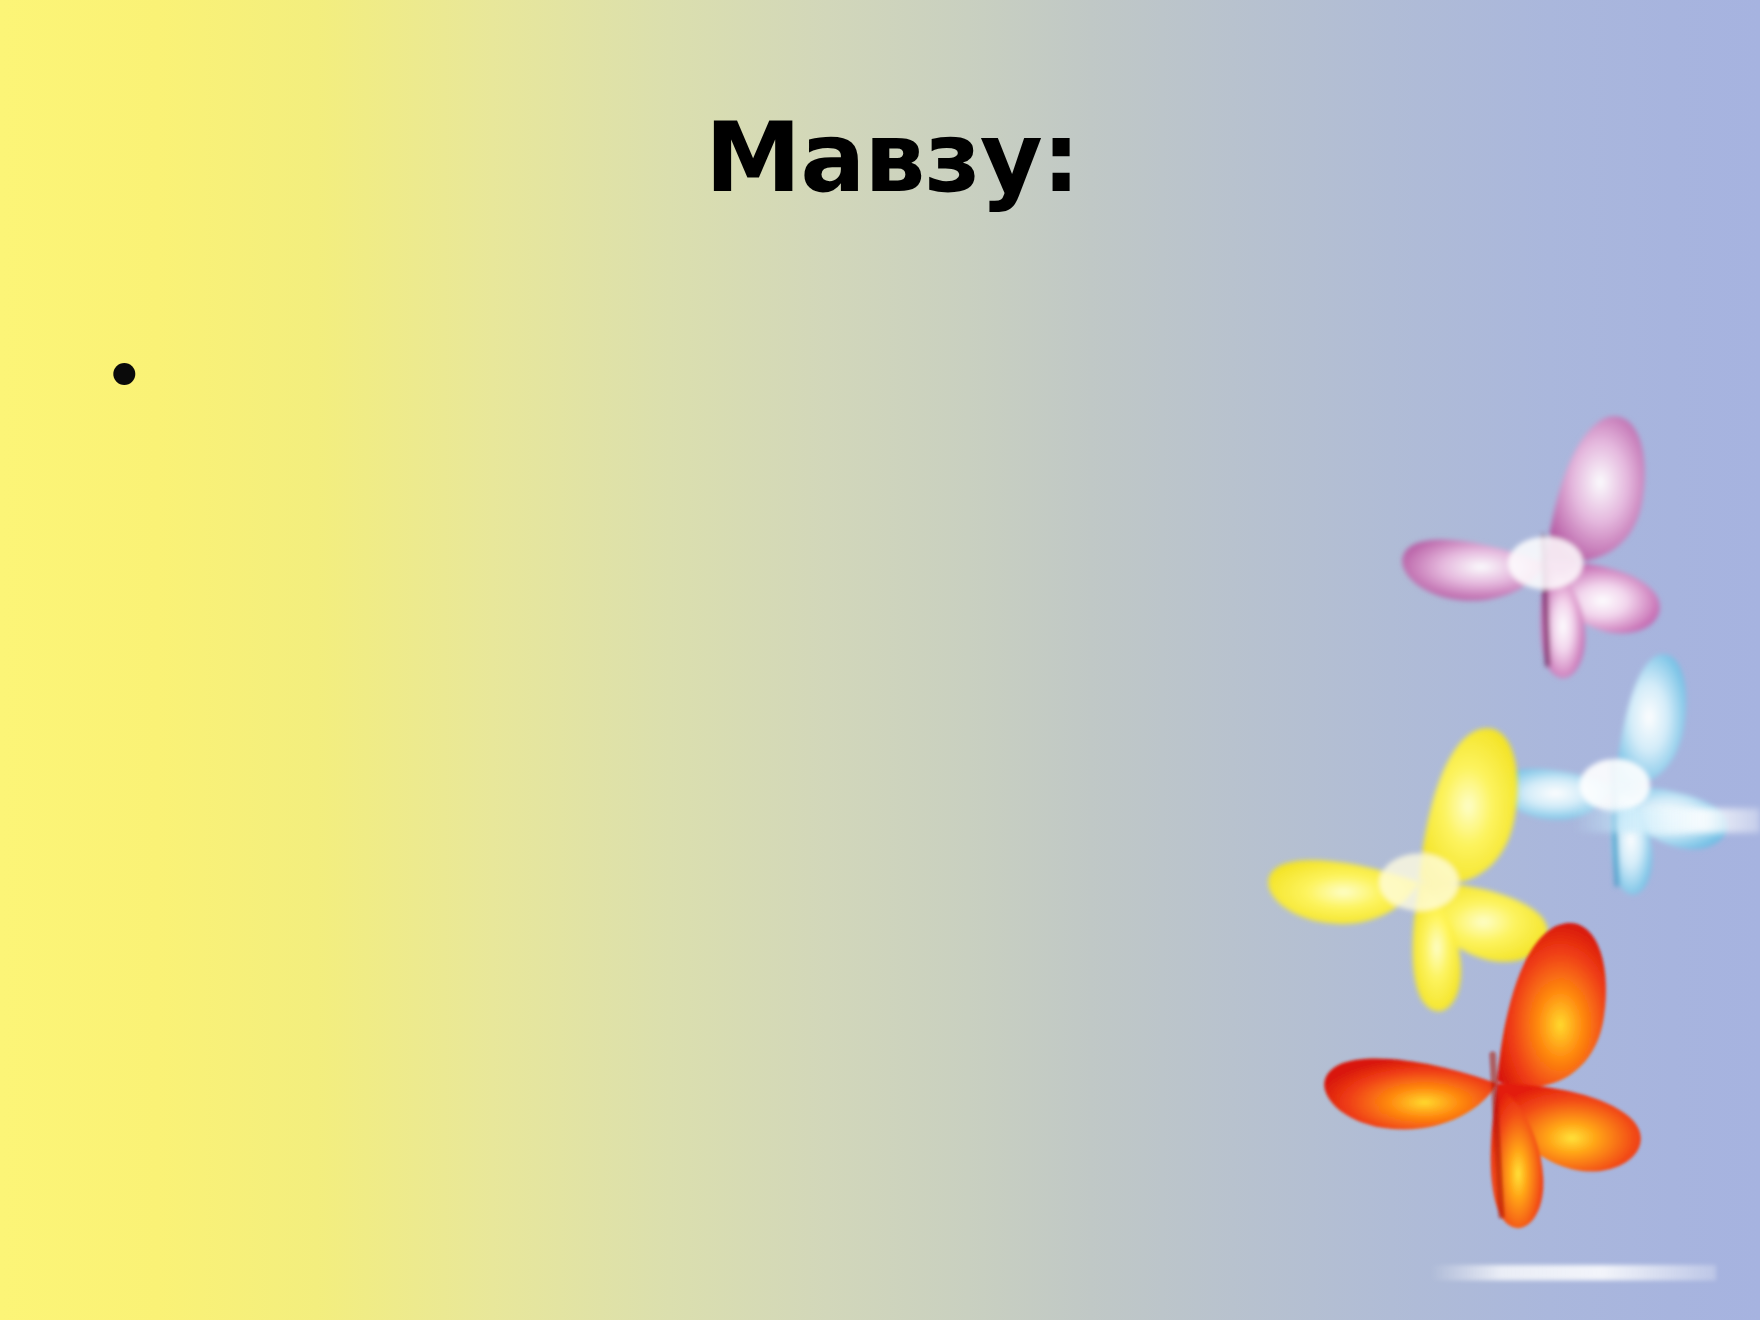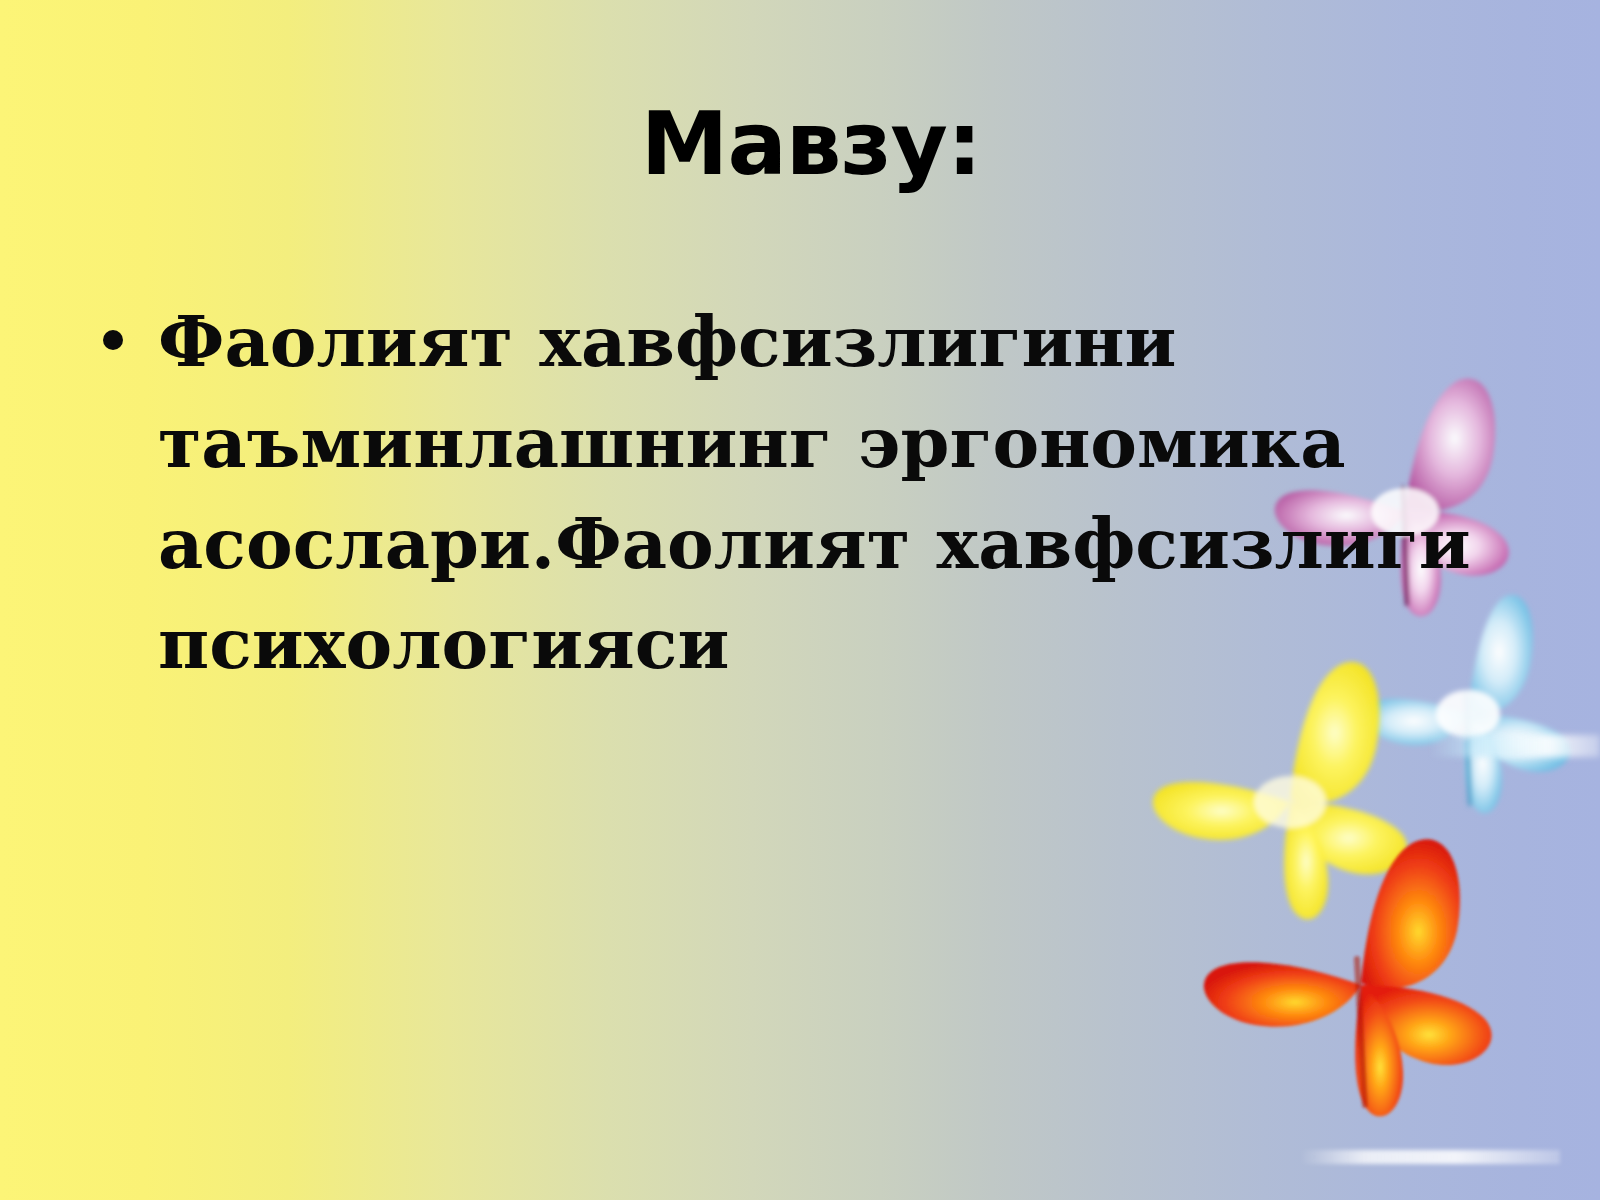--- a/index.html
+++ b/index.html
@@ -241,17 +241,16 @@
 
     <div class="streak2"></div>
     <div class="streak"></div>
   </div>
 
   <div id="title">Мавзу:</div>
 
   <ul id="body-list">
     <li>
       <span class="bullet-dot"></span>
-      <span>Фаолият хавфсизлигини таъминлашнинг эргономика асослари.Фаолият хавфсизлиги психологияси</span>
     </li>
   </ul>
 
 </div>
 
 </body></html>

